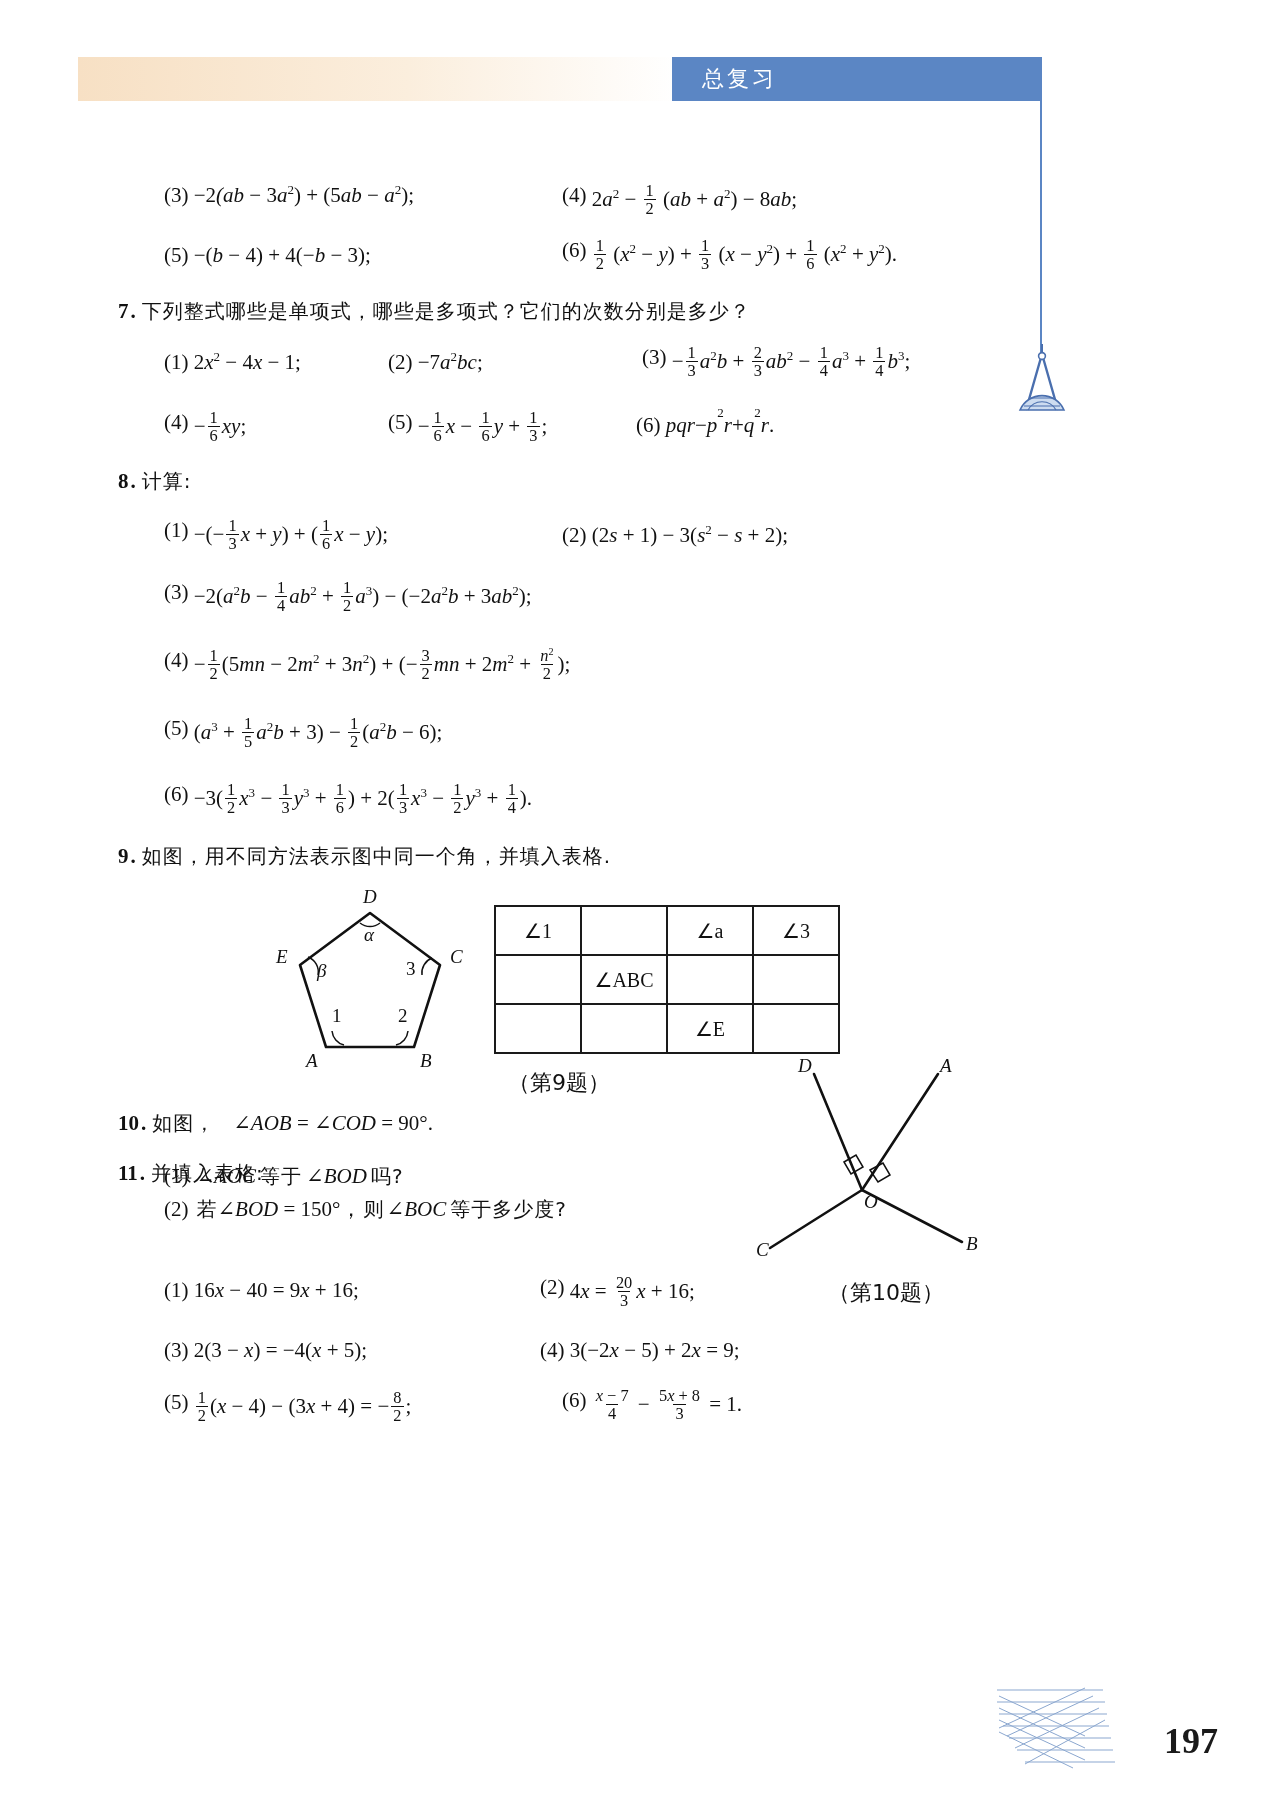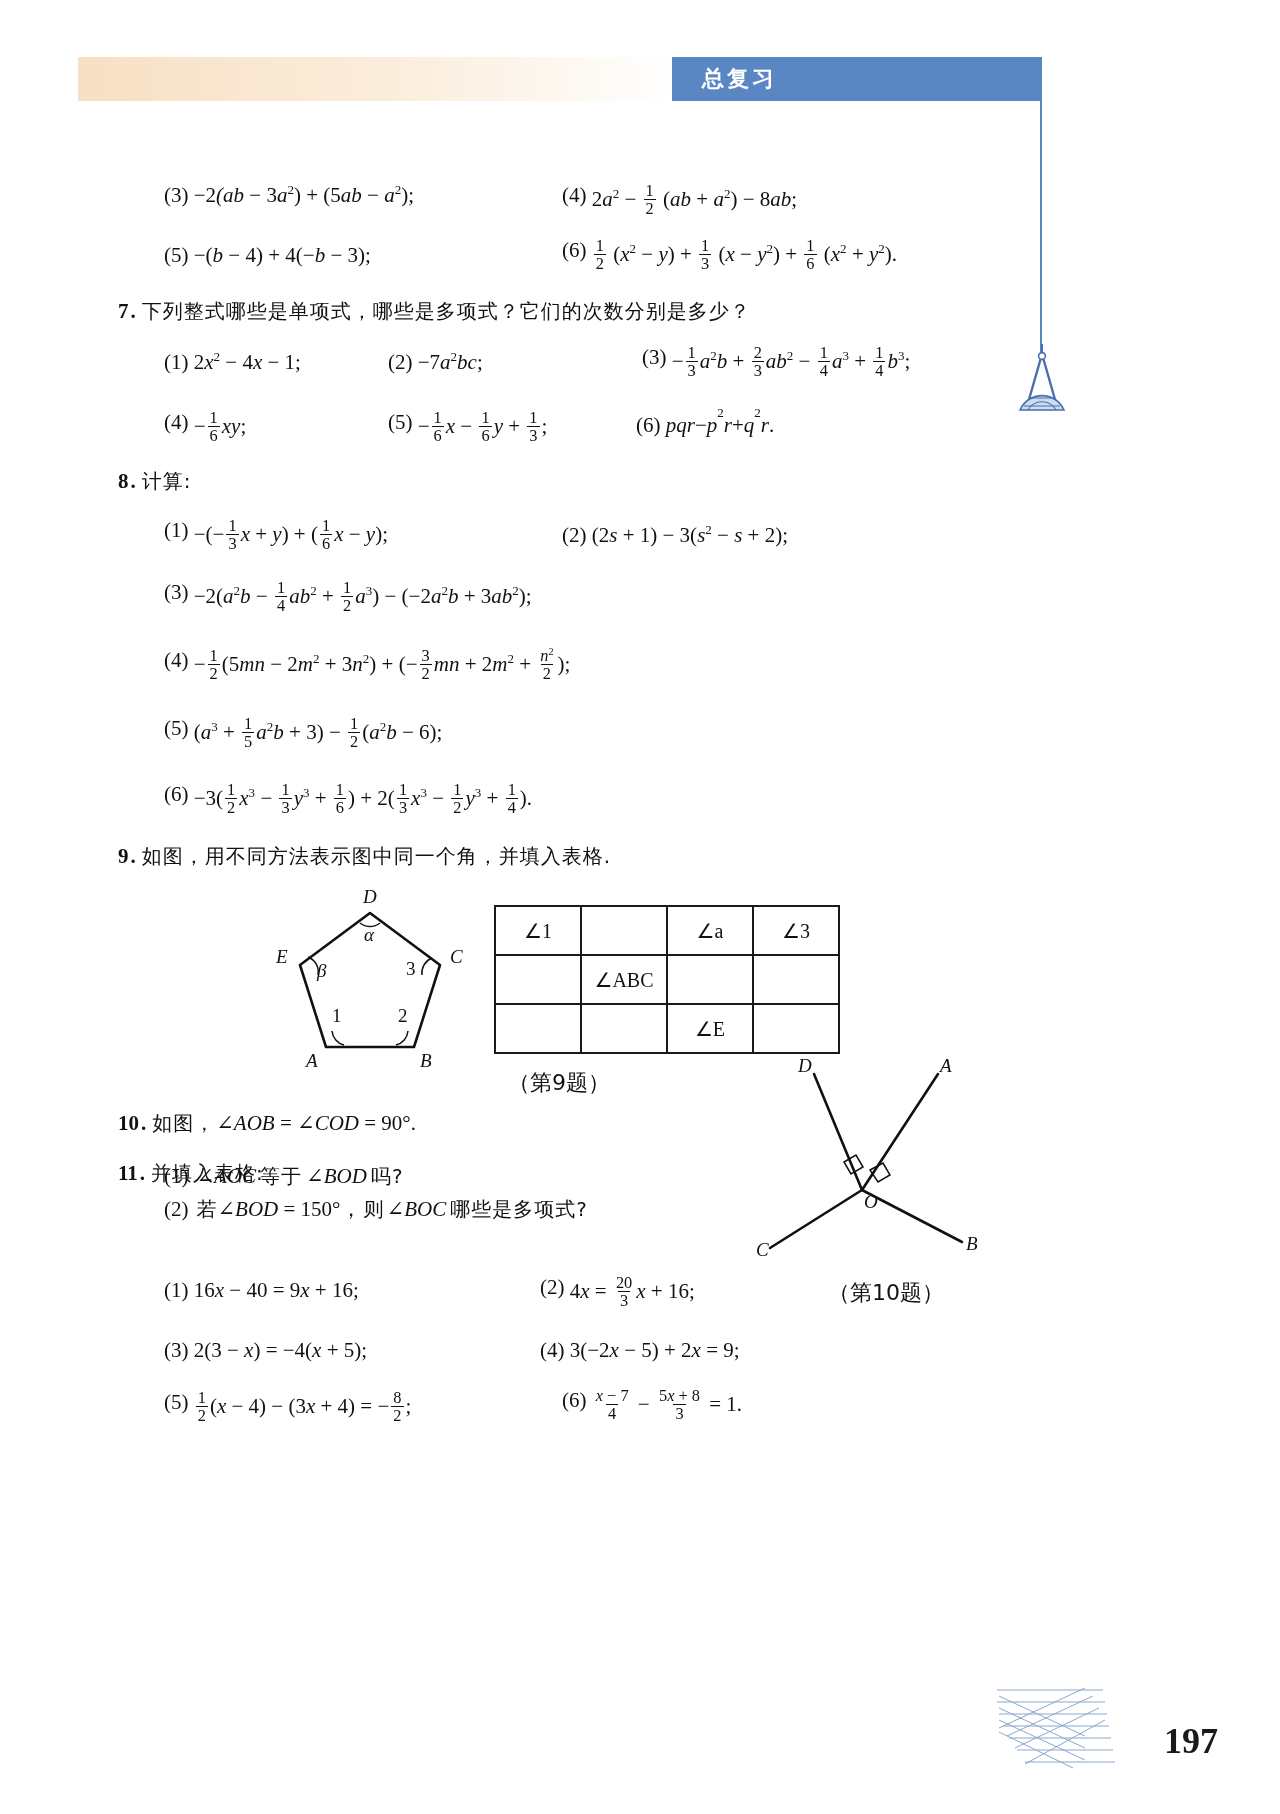--- a/index.html
+++ b/index.html
@@ -17,21 +17,21 @@
     position:absolute;left:78px;top:57px;width:600px;height:44px;
     background:linear-gradient(to right,#f7e0c4 0%, #fbeedd 55%, #ffffff 100%);
   }
   .hdr-blue{
     position:absolute;left:672px;top:57px;width:370px;height:44px;
     background:#5b86c4;
     display:flex;align-items:center;
   }
   .hdr-blue .t{
     color:#fff;font-size:22px;letter-spacing:3px;margin-left:30px;
-    font-family:"DejaVu Sans","Liberation Sans",sans-serif;font-weight:bold;
+    font-family:"DejaVu Sans","Liberation Sans",sans-serif;font-weight:normal;
   }
   .hdr-rule{
     position:absolute;left:1040px;top:57px;width:2px;height:300px;background:#5b86c4;
   }
 
   
   .m{font-family:"Liberation Serif","DejaVu Serif",serif;font-size:21px;}
   .it{font-style:italic;}
   sup{font-size:.62em;vertical-align:super;line-height:0;}
 
@@ -340,38 +340,38 @@
     </tr>
   </tbody>
     </table>
 
   <div class="cap" style="left:508px;top:1068px;">（第9题）</div>
 
   <div class="row" style="left:118px;top:1110px;align-items:baseline;">
     <span class="qnum">10</span>
     <span class="qnum" style="margin:0 6px 0 2px;">.</span>
     <span class="cn" style="font-family:'DejaVu Sans',sans-serif;">如图，</span>
-    <span class="m" style="margin-left:1px;">∠<span class="it">AOB</span> = ∠<span class="it">COD</span> = 90°.</span>
+    <span class="m" style="margin-left:18px;">∠<span class="it">AOB</span> = ∠<span class="it">COD</span> = 90°.</span>
   </div>
 
   <div class="row" style="left:164px;top:1155px;align-items:baseline;">
     <span class="m">(1)</span>
     <span class="m" style="margin-left:8px;">∠<span class="it">AOC</span></span>
     <span class="cn" style="margin:8px 4px;">等于</span>
     <span class="m">∠<span class="it">BOD</span></span>
     <span class="cn" style="margin-left:4px;">吗?</span>
   </div>
 
   <div class="row" style="left:164px;top:1195px;align-items:baseline;">
     <span class="m">(2)</span>
     <span class="cn" style="margin-left:8px;">若</span>
     <span class="m">∠<span class="it">BOD</span> = 150°，</span>
     <span class="cn" style="margin:0 2px;">则</span>
     <span class="m">∠<span class="it">BOC</span></span>
-    <span class="cn" style="margin-left:4px;">哪些是多项式?</span>
+    <span class="cn" style="margin-left:4px;">等于多少度?</span>
   </div>
 
   <div style="position:absolute;left:752px;top:1060px;">
     <svg width="240" height="200" viewBox="0 0 240 200">
 
       <line class="stroke" x1="110" y1="130" x2="62" y2="14"></line>
       <line class="stroke" x1="110" y1="130" x2="186" y2="14"></line>
       <line class="stroke" x1="110" y1="130" x2="210" y2="182"></line>
       <line class="stroke" x1="110" y1="130" x2="18" y2="188"></line>
 

